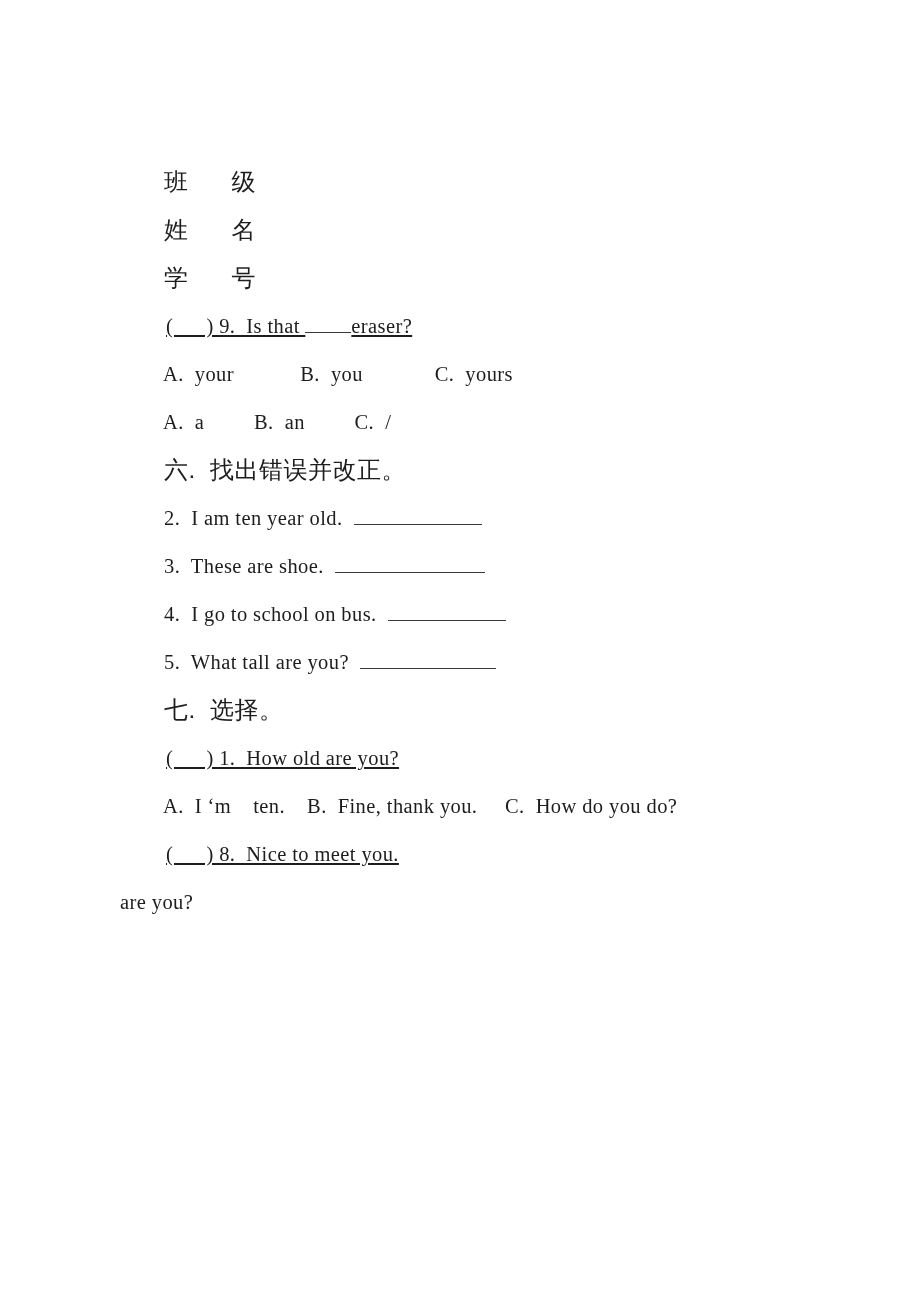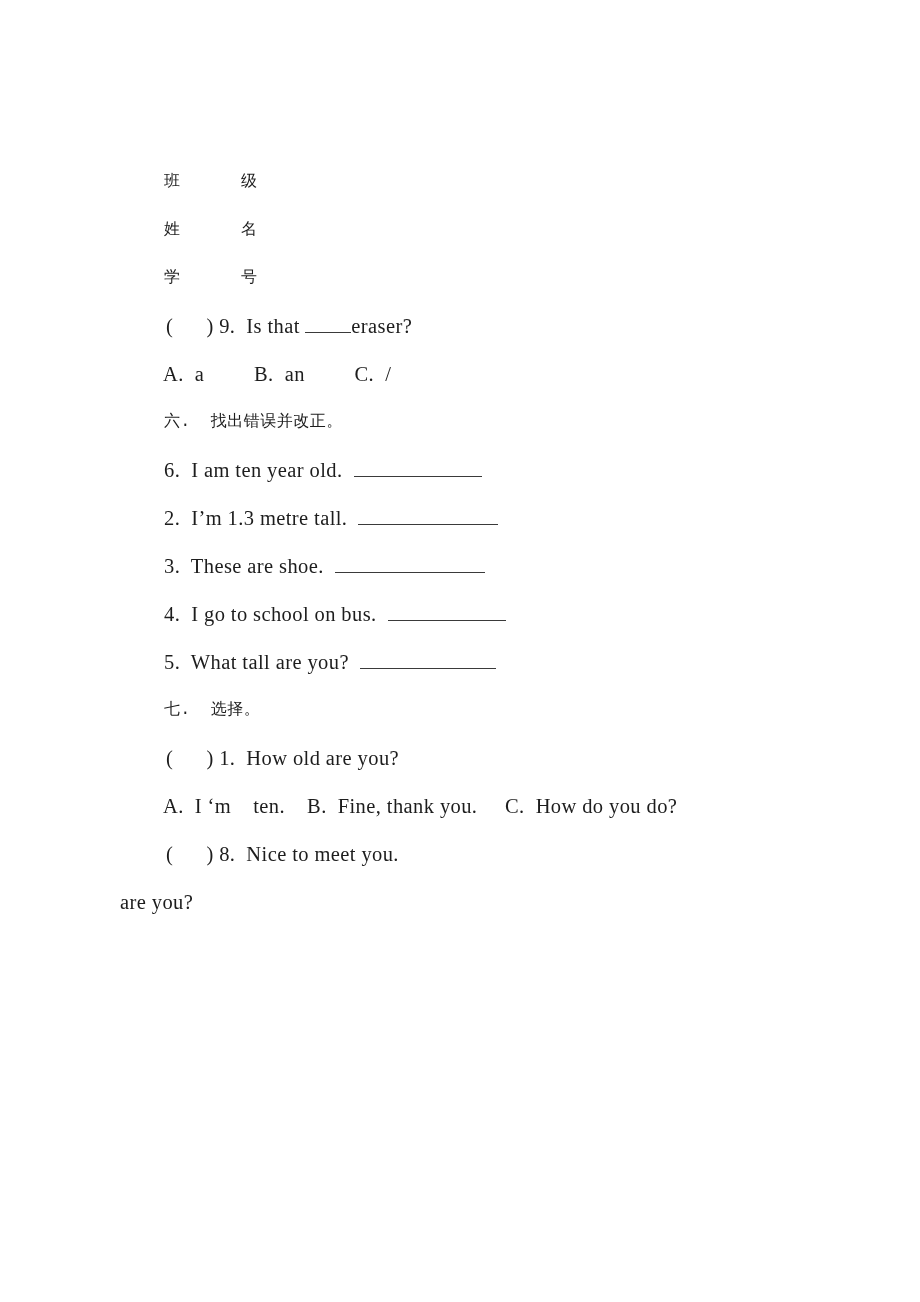--- a/index.html
+++ b/index.html
@@ -39,28 +39,28 @@
     font-family: "Liberation Serif", "DejaVu Serif", serif;
     font-size: 20.5px;
     line-height: 48px;
     height: 48px;
     white-space: pre;
     letter-spacing: 0.4px;
     color: #1d1d1d;
   }
 
   .line.cjk {
-    font-family: Liberation Mono, monospace;
-    font-size: 16px;
+    font-family: Liberation Sans, sans-serif;
+    font-size: 24px;
     letter-spacing: 0.5px;
   }
 
   
   .ind-head { padding-left: 46px; }   
-  .ind-paren { padding-left: 48px; }  
+  .ind-paren { padding-left: 48px; text-decoration: underline; }  
   .ind-opt  { padding-left: 45px; }   
   .ind-sec  { padding-left: 46px; }   
   .ind-num  { padding-left: 46px; }   
   .ind-none { padding-left: 2px; }    
 
   
   .rule {
     display: inline-block;
     border-bottom: 1px solid #3a3a3a;
     vertical-align: baseline;
@@ -83,29 +83,29 @@
   <div class="doc-body">
 
     <div class="line cjk ind-head">班      级</div>
 
     <div class="line cjk ind-head">姓      名</div>
 
     <div class="line cjk ind-head">学      号</div>
 
     <div class="line ind-paren"><span>(      ) 9.  Is that </span><span class="rule w-short"></span><span>eraser?</span></div>
 
+    <div class="line ind-opt">A.  your            B.  you             C.  yours</div>
 
 
     <div class="line ind-opt">A.  a         B.  an         C.  /</div>
 
     <div class="line cjk ind-sec">六.  找出错误并改正。</div>
 
-    <div class="line ind-num"><span>6.  I am ten year old.  </span><span class="rule w-long"></span></div>
+    <div class="line ind-num"><span>2.  I am ten year old.  </span><span class="rule w-long"></span></div>
 
-    <div class="line ind-num"><span>2.  I’m 1.3 metre tall.  </span><span class="rule w-long2"></span></div>
 
     <div class="line ind-num"><span>3.  These are shoe.  </span><span class="rule w-long3"></span></div>
 
     <div class="line ind-num"><span>4.  I go to school on bus.  </span><span class="rule w-long4"></span></div>
 
     <div class="line ind-num"><span>5.  What tall are you?  </span><span class="rule w-long5"></span></div>
 
     <div class="line cjk ind-sec">七.  选择。</div>
 
     <div class="line ind-paren">(      ) 1.  How old are you?</div>

